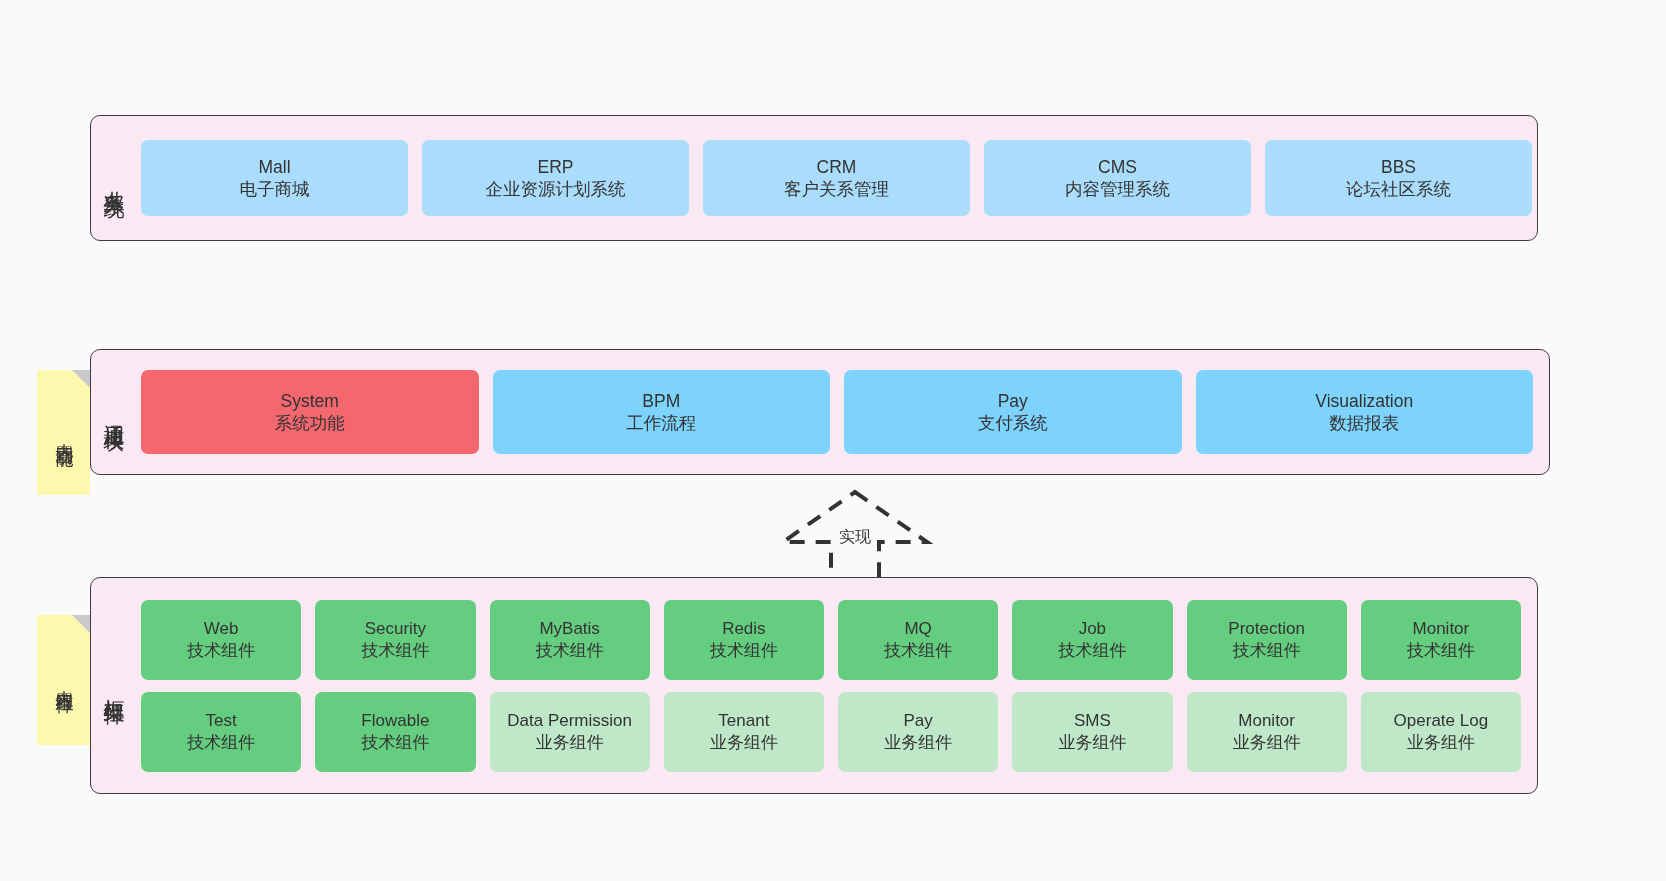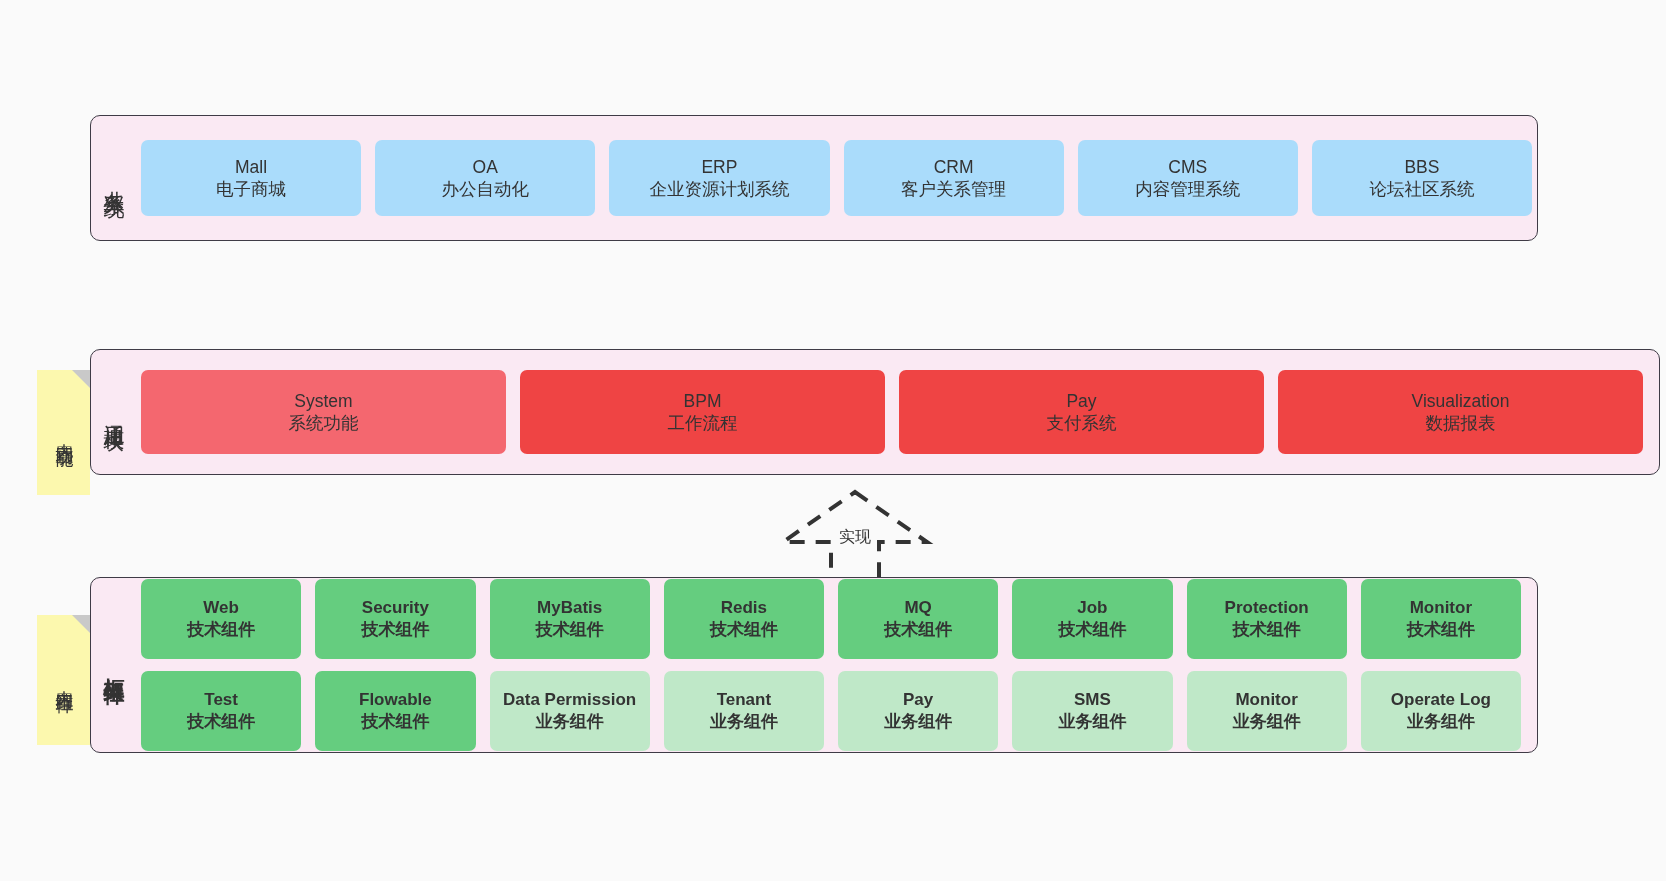--- a/index.html
+++ b/index.html
@@ -96,39 +96,38 @@
   #layer-business .layer-body { padding-right: 5px; }
   #layer-business .node {
     background: #aadcfb;
     height: 76px;
   }
 
   
   #layer-modules {
     left: 90px;
     top: 349px;
-    width: 1570px;
+    width: 1460px;
     height: 126px;
   }
   #layer-modules .layer-body { padding-right: 16px; }
   #layer-modules .node {
     height: 84px;
-    background: #ef4444;
+    background: #7dd3fc;
   }
   #layer-modules .node.accent {
     background: #f4676f;
   }
 
   
   #layer-framework {
     left: 90px;
     top: 577px;
     width: 1448px;
-    height: 176px;
-    font-weight: bold;
+    height: 217px;
   }
   #layer-framework .layer-body {
     gap: 12px;
     padding: 12px 16px 12px 4px;
   }
   #layer-framework .node {
     height: 80px;
     font-size: 17px;
   }
   #layer-framework .node.tech {
@@ -207,24 +206,20 @@
 
   <div class="layer" id="layer-business">
     <div class="layer-label">业务系统</div>
     <div class="layer-body">
       <div class="row">
         <div class="node">
           <span class="ttl">Mall</span>
           <span class="sub">电子商城</span>
         </div>
         <div class="node">
-          <span class="ttl">OA</span>
-          <span class="sub">办公自动化</span>
-        </div>
-        <div class="node">
           <span class="ttl">ERP</span>
           <span class="sub">企业资源计划系统</span>
         </div>
         <div class="node">
           <span class="ttl">CRM</span>
           <span class="sub">客户关系管理</span>
         </div>
         <div class="node">
           <span class="ttl">CMS</span>
           <span class="sub">内容管理系统</span>

